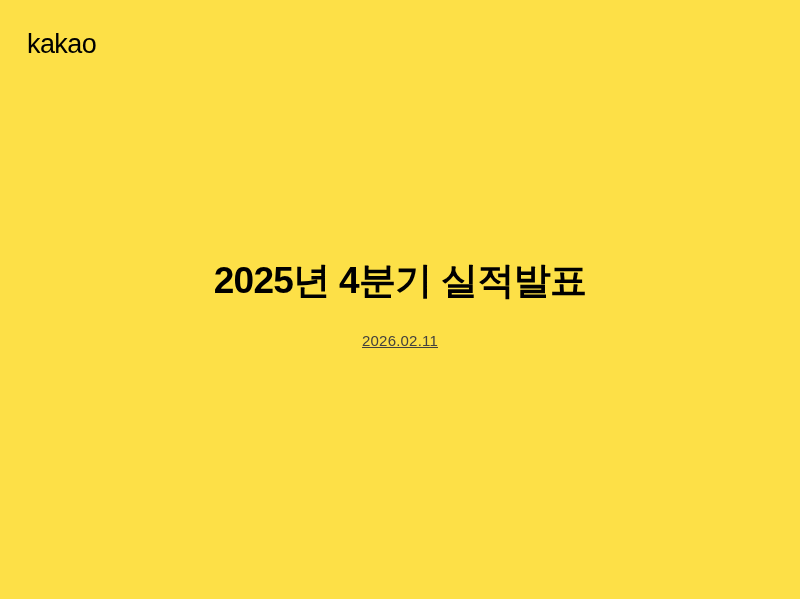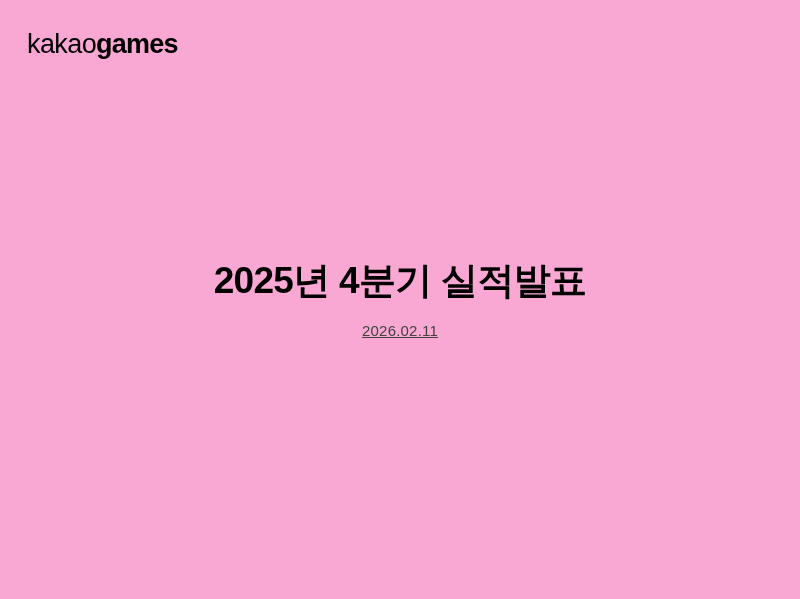--- a/index.html
+++ b/index.html
@@ -46,21 +46,21 @@
     top: 0;
     width: 800px;
     height: 599px;
     display: flex;
     flex-direction: column;
     align-items: center;
     justify-content: center;
     text-align: center;
   }
   #slide-title {
-    margin: 0;
+    margin: 10px;
     color: #000000;
     font-size: 37px;
     font-weight: 700;
     line-height: 1.18;
     letter-spacing: -0.7px;
     white-space: nowrap;
   }
   #slide-date {
     margin: 0;
     padding-top: 19px;
@@ -69,25 +69,24 @@
     font-weight: 400;
     line-height: 1.2;
     letter-spacing: 0.2px;
     white-space: nowrap;
     text-decoration: underline;
   }
 </style>
 </head>
 <body>
 
-<div id="slide" style="background: #f9a8d4;">
+<div id="slide" style="background: #fde047;">
 
   <div id="brand-logo" style="color: rgb(0, 0, 0);">
     <span class="logo-light">kakao</span>
-      <span class="logo-bold">games</span>
   </div>
 
   <div id="title-block">
     <h1 id="slide-title" style="color: rgb(0, 0, 0);">2025년 4분기 실적발표</h1>
     <p id="slide-date" style="color: rgb(68, 66, 61);">2026.02.11</p>
   </div>
 
 </div>
 
 </body></html>

